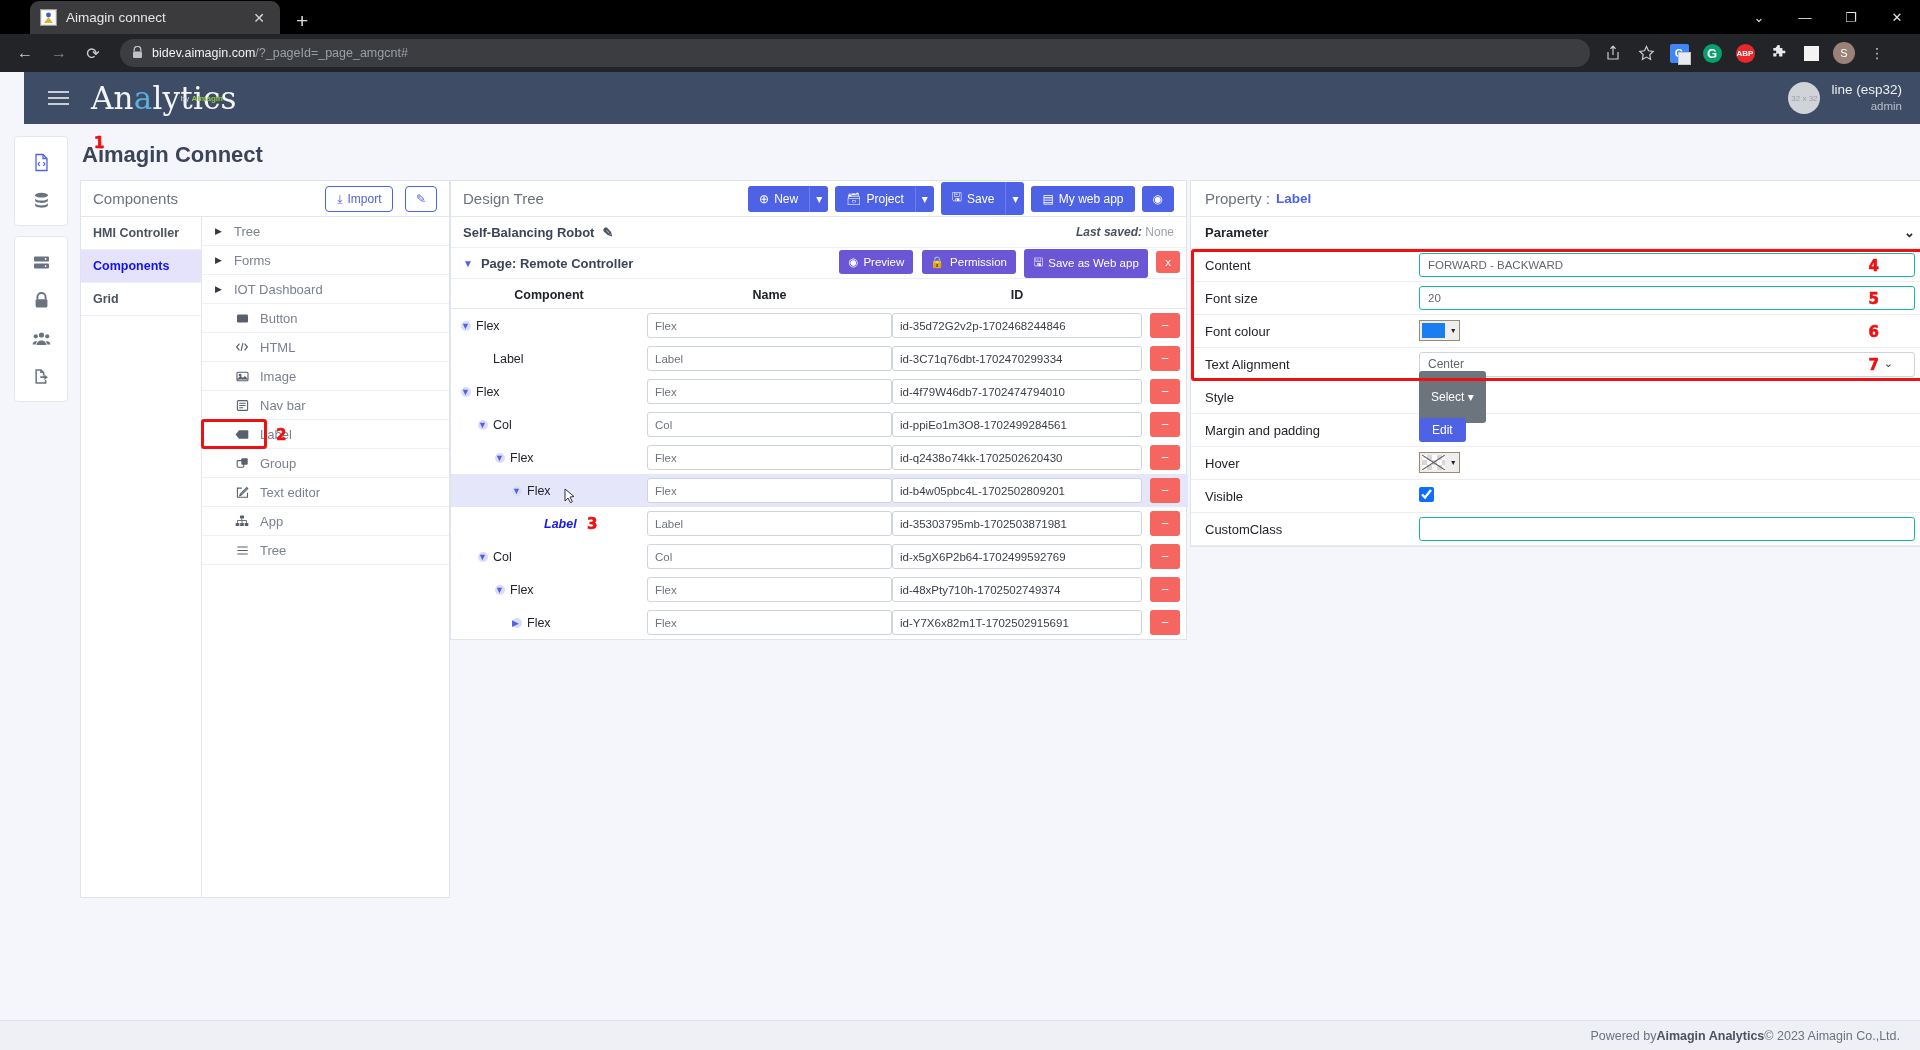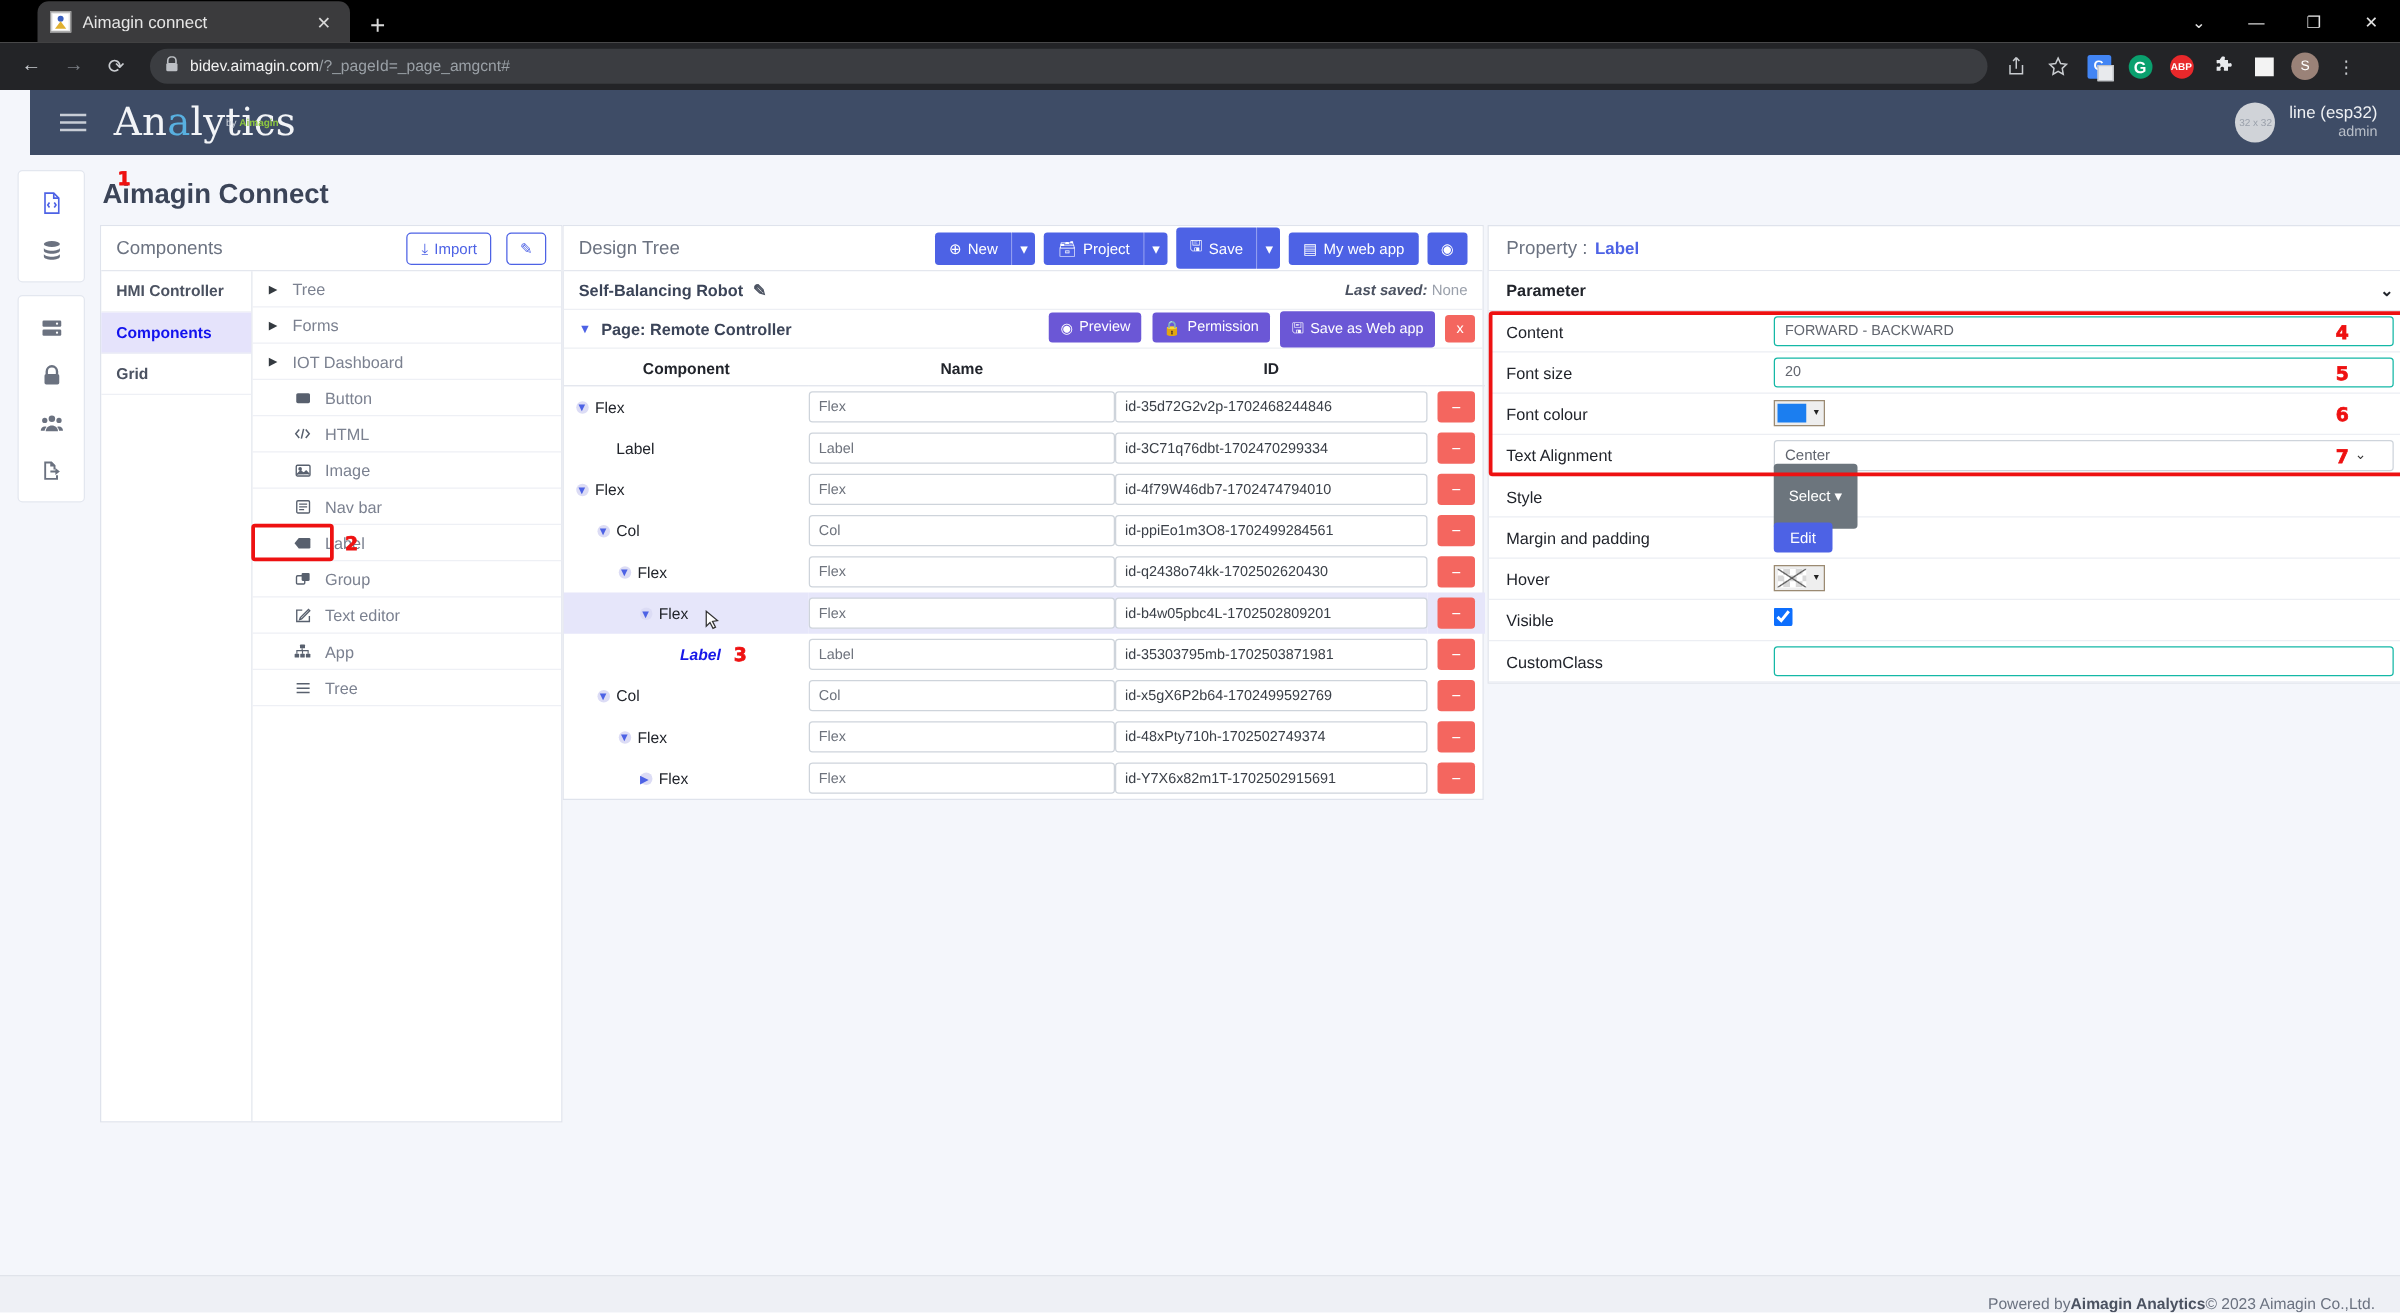--- a/index.html
+++ b/index.html
@@ -231,21 +231,21 @@
   .btn-select { background: #6c757d; color: #fff; font-size: 12px;
     padding: 19px 12px; border: none; border-radius: 3px; cursor: pointer;
     font-family: inherit; }
   .btn-edit { background: #4d62e5; color: #fff; font-size: 12px;
     padding: 5px 13px; border: none; border-radius: 3px; cursor: pointer;
     font-family: inherit; }
   .chk { width: 15px; height: 15px; accent-color: #0d6efd; }
 
   .footer { position: absolute; bottom: 0; left: 0; width: 1920px; height: 30px;
     background: #eef0f5; border-top: 1px solid #e0e3ea; display: flex;
-    align-items: flex-end; justify-content: flex-end; padding-right: 20px;
+    align-items: center; justify-content: flex-end; padding-right: 20px;
     font-size: 12.5px; color: #6b7280; }
   .footer b { color: #4b5261; }
 </style>
 </head>
 <body>
 
 <div class="browser-titlebar">
   <div class="tab">
     <div class="tab-favicon">
       <svg width="13" height="13" viewBox="0 0 13 13">

